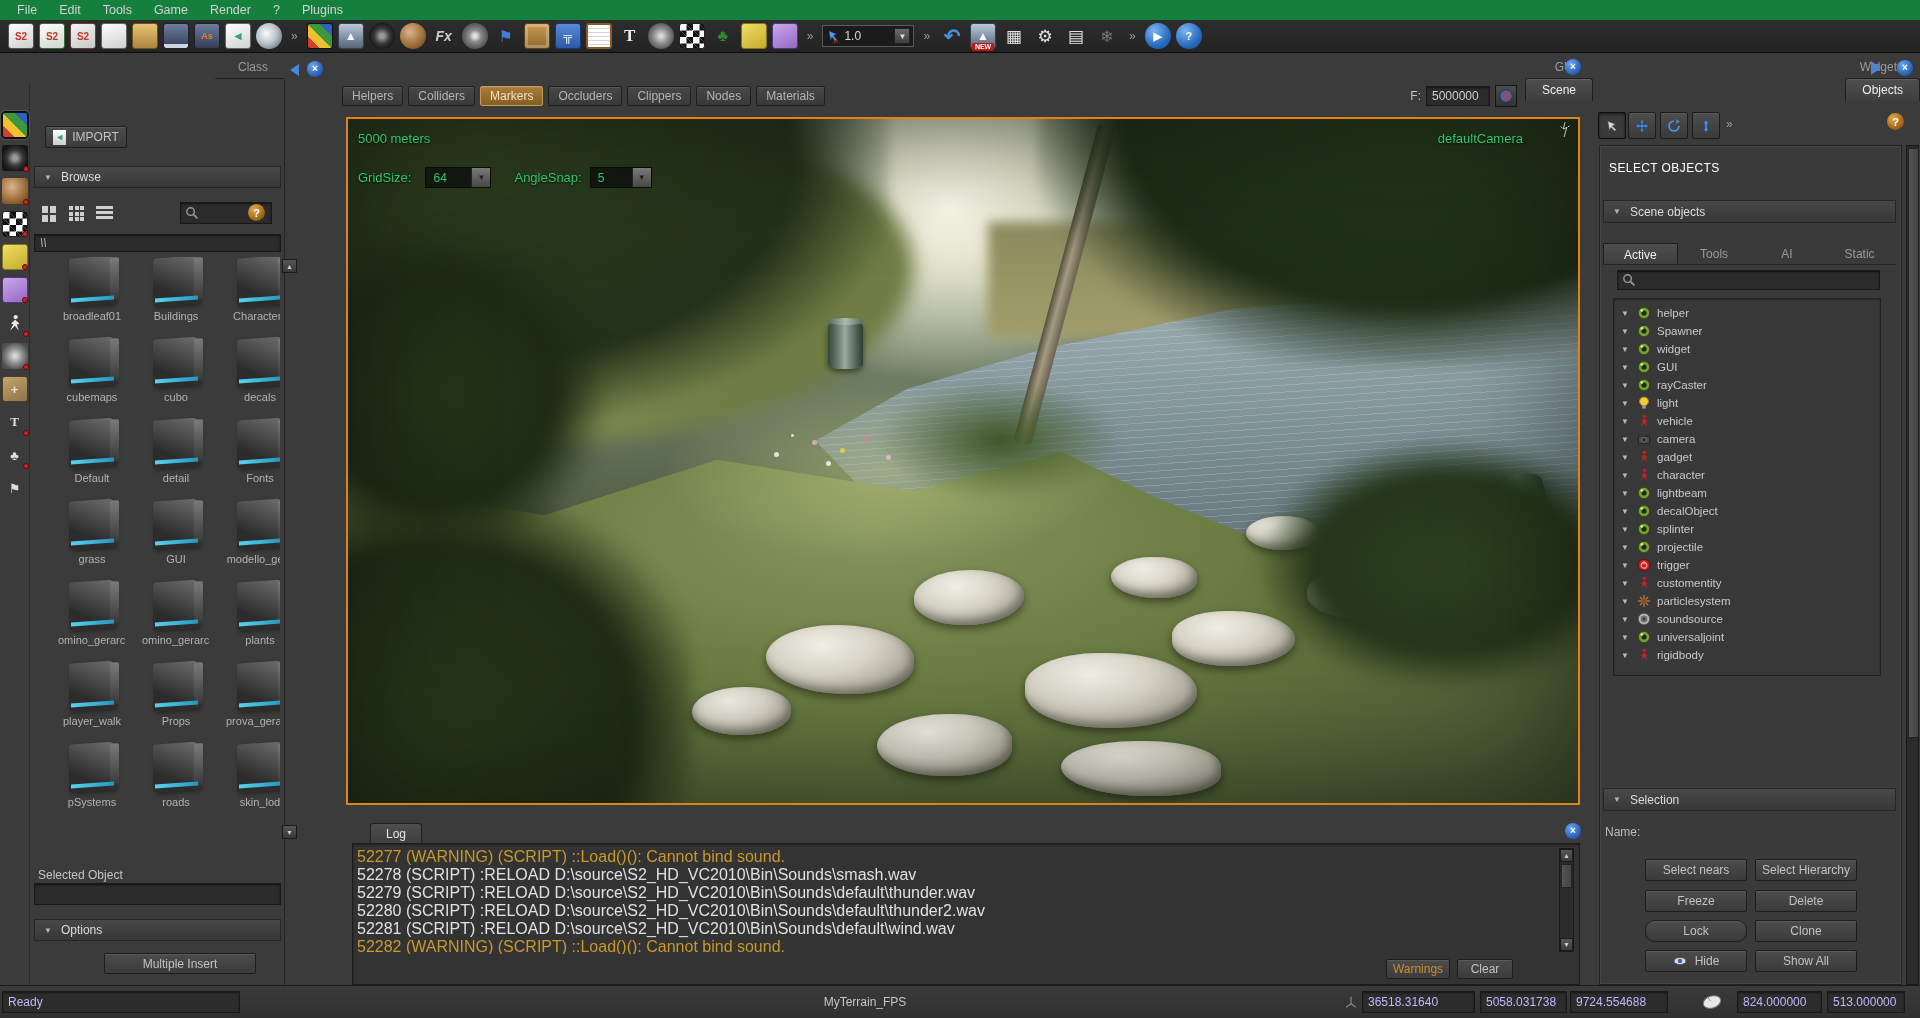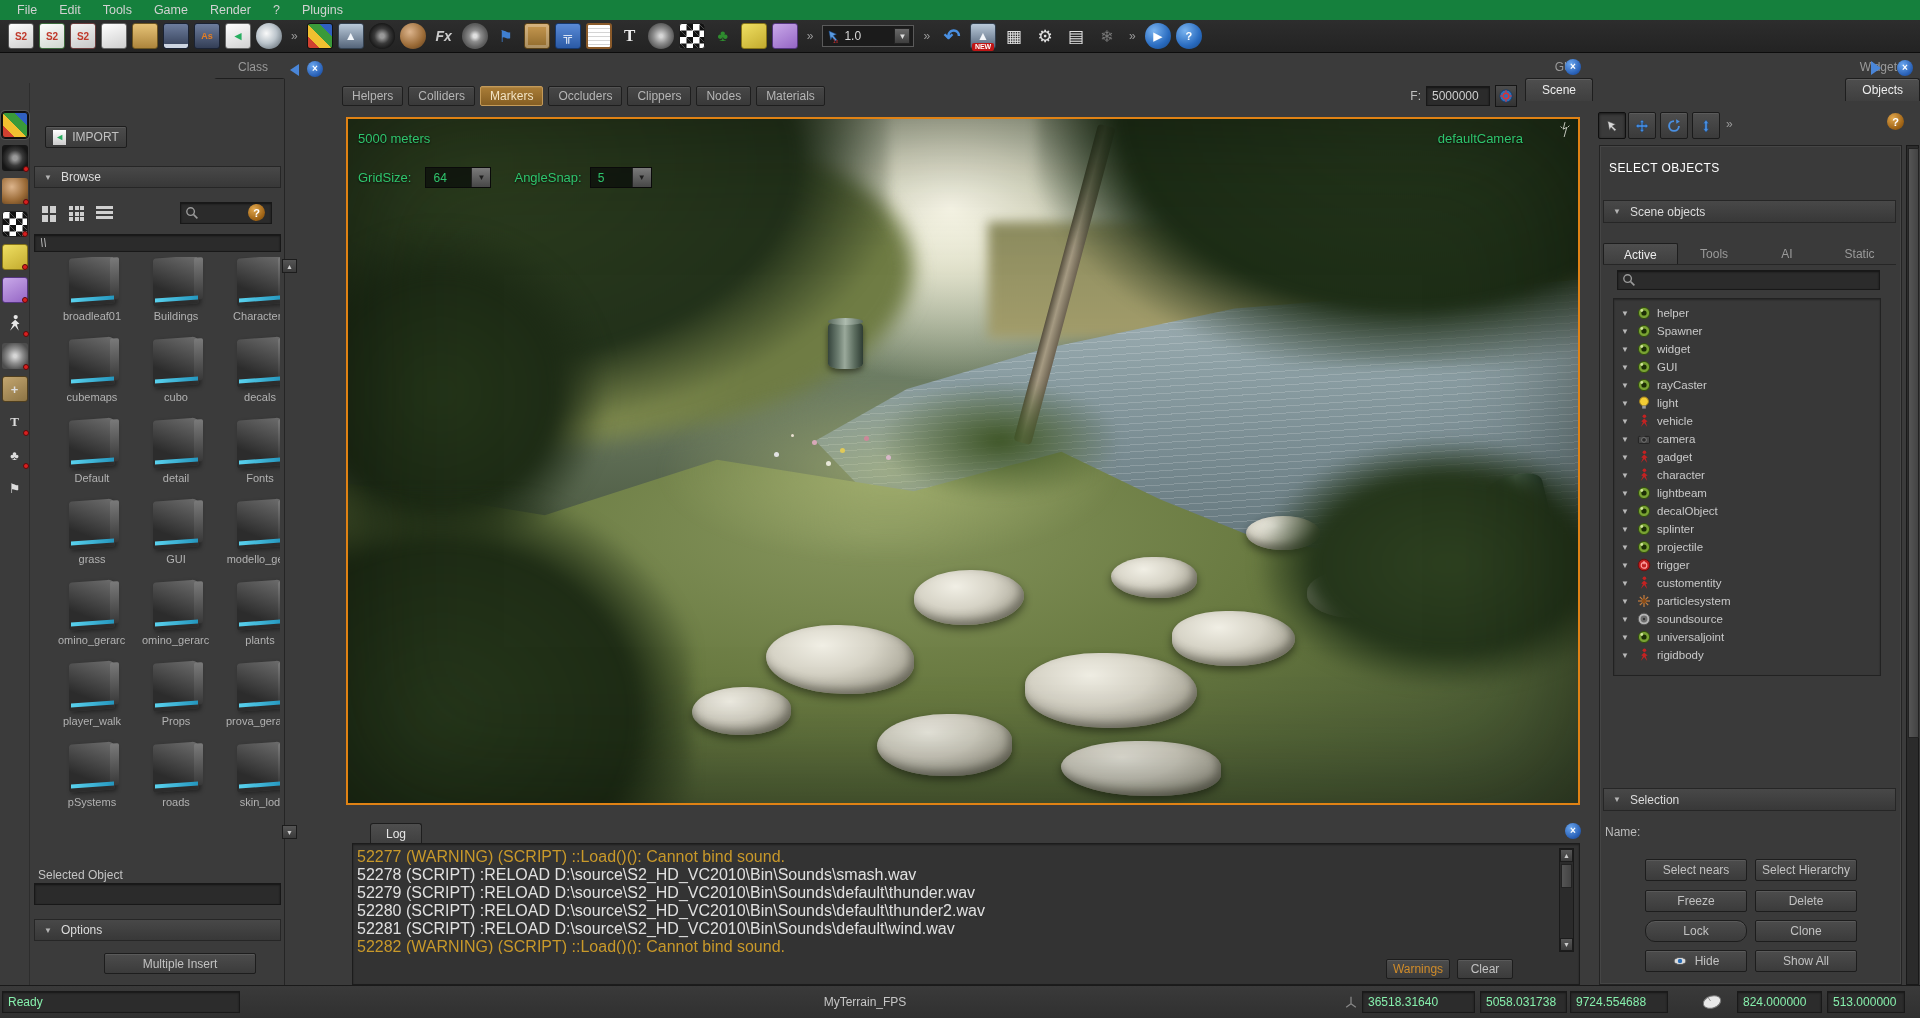--- a/index.html
+++ b/index.html
@@ -208,21 +208,21 @@
   .svgic{display:inline-flex;width:14px;height:14px;align-items:center;justify-content:center;}
   #selection-h{position:absolute;left:8px;top:735px;width:293px;height:23px;}
   #name-label{position:absolute;left:10px;top:772px;color:#bcbcbc;}
   .selbtn{position:absolute;width:102px;height:22px;}
   .selbtn .svgic{margin-right:2px;}
 
   
   #statusbar{position:absolute;left:0;bottom:0;width:1920px;height:33px;background:linear-gradient(#3a3a3a,#303030);
     border-top:1px solid #1a1a1a;z-index:50;}
   .stbox{position:absolute;top:5px;height:22px;background:#2c2c2c;border:1px solid #191919;box-shadow:inset 0 1px 2px rgba(0,0,0,.5);
-    color:#86efac;font-size:12px;line-height:20px;padding:0 5px;overflow:hidden;}
+    color:#c4b5fd;font-size:12px;line-height:20px;padding:0 5px;overflow:hidden;}
   #st-ready{left:2px;width:238px;}
   #st-map{position:absolute;left:795px;top:9px;width:140px;text-align:center;color:#c6c6c6;}
 </style>
 </head>
 <body>
 
 <div id="menubar">
     <span class="menu-item">File</span>
     <span class="menu-item">Edit</span>
     <span class="menu-item">Tools</span>

